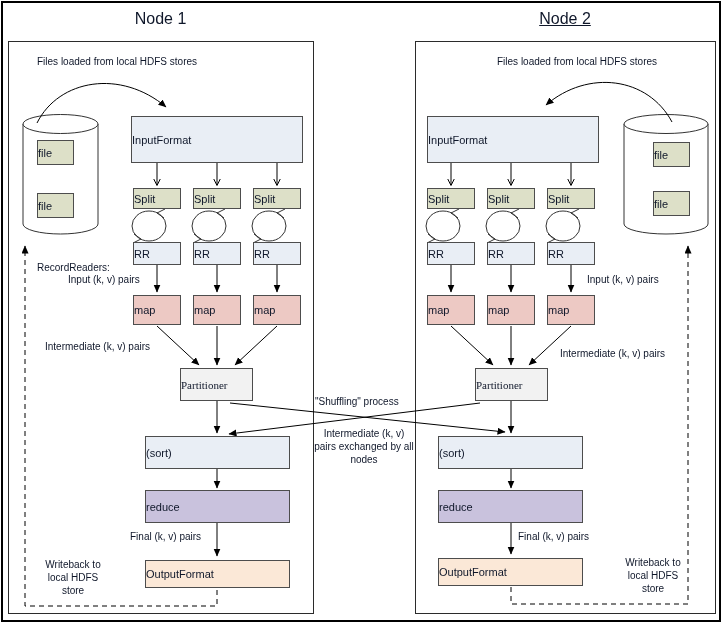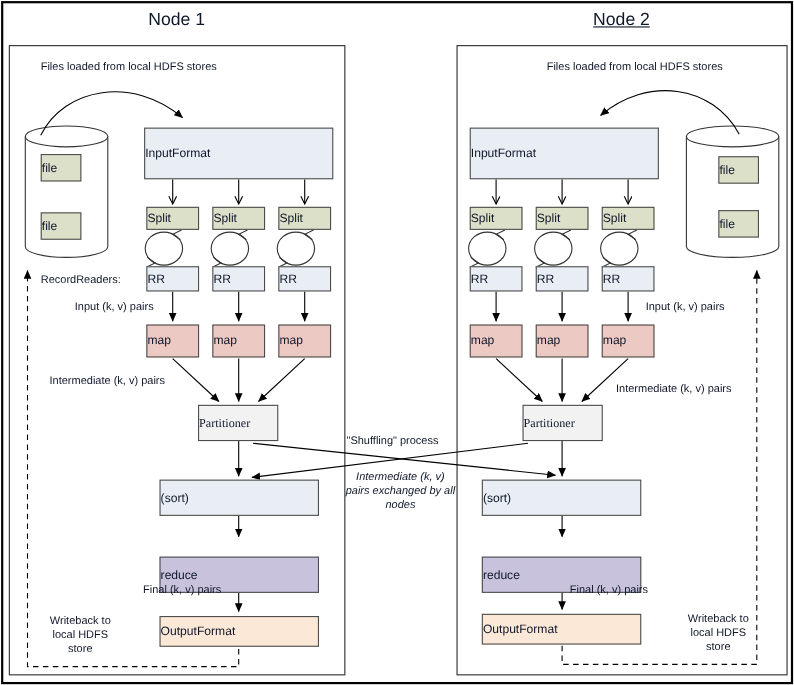--- a/index.html
+++ b/index.html
@@ -15,21 +15,21 @@
   .lbl.wrap{white-space:normal;text-align:center;}
   .bx{
     position:absolute;box-sizing:border-box;border:1px solid var(--border,#4d4d4d);
     display:flex;align-items:center;
     font-size:11px;z-index:3;background:#fff;
   }
   .bx-io{background:var(--io_fill,#e9eef5);}
   .bx-split{background:var(--split_fill,#dde0c8);}
   .bx-map{background:var(--map_fill,#edc9c4);}
   .bx-part{background:var(--partitioner_fill,#f2f2f2);font-family:Liberation Serif, serif;}
-  .bx-reduce{background:var(--reduce_fill,#c9c2dd);margin-top:16px;}
+  .bx-reduce{background:var(--reduce_fill,#c9c2dd);}
   .bx-out{background:var(--output_fill,#fbe8d7);}
   .bx-file{background:var(--split_fill,#dde0c8);}
   svg.layer{position:absolute;left:0;top:0;z-index:2;}
   svg .ln{stroke:var(--line,#000);stroke-width:1;fill:none;}
   svg .cyl{stroke:#333;stroke-width:1;fill:#fff;}
   svg .loop{stroke:#333;stroke-width:1;fill:none;}
   svg .dsh{stroke:var(--line,#000);stroke-width:1;fill:none;stroke-dasharray:5,4;}
   #mf path{fill:var(--line,#000);}
   #mo path{fill:none;stroke:var(--line,#000);}
 </style>
@@ -165,21 +165,21 @@
   <div class="bx bx-split" style="left:130px;top:185px;width:48px;height:21px;">
       <span>Split</span>
     </div>
   <div class="bx bx-split" style="left:190px;top:185px;width:48px;height:21px;">
       <span>Split</span>
     </div>
   <div class="bx bx-split" style="left:250px;top:185px;width:48px;height:21px;">
       <span>Split</span>
     </div>
 
-  <div class="lbl" style="left:34px;top:245px;">RecordReaders:</div>
+  <div class="lbl" style="left:34px;top:258px;">RecordReaders:</div>
 
   <div class="bx bx-io" style="left:130px;top:239px;width:48px;height:23px;">
       <span>RR</span>
     </div>
   <div class="bx bx-io" style="left:190px;top:239px;width:48px;height:23px;">
       <span>RR</span>
     </div>
   <div class="bx bx-io" style="left:250px;top:239px;width:48px;height:23px;">
       <span>RR</span>
     </div>
@@ -212,21 +212,21 @@
 
   <div class="lbl" style="left:127px;top:527px;">Final (k, v) pairs</div>
 
   <div class="bx bx-out" style="left:142px;top:557px;width:145px;height:28px;">
       <span>OutputFormat</span>
     </div>
 
   <div class="lbl wrap" style="left:35px;top:555px;width:70px;">Writeback to local HDFS store</div>
 
   <div class="lbl" style="left:312px;top:392px;">"Shuffling" process</div>
-  <div class="lbl wrap" style="left:309px;top:424px;width:104px;font-style:italic;">Intermediate (k, v) pairs exchanged by all nodes</div>
+  <div class="lbl wrap" style="left:309px;top:424px;width:104px;">Intermediate (k, v) pairs exchanged by all nodes</div>
 
   <div class="lbl" style="left:494px;top:52px;">Files loaded from local HDFS stores</div>
 
   <div class="bx bx-file" style="left:650px;top:139px;width:37px;height:25px;">
       <span>file</span>
     </div>
   <div class="bx bx-file" style="left:650px;top:188px;width:37px;height:25px;">
       <span>file</span>
     </div>
 

